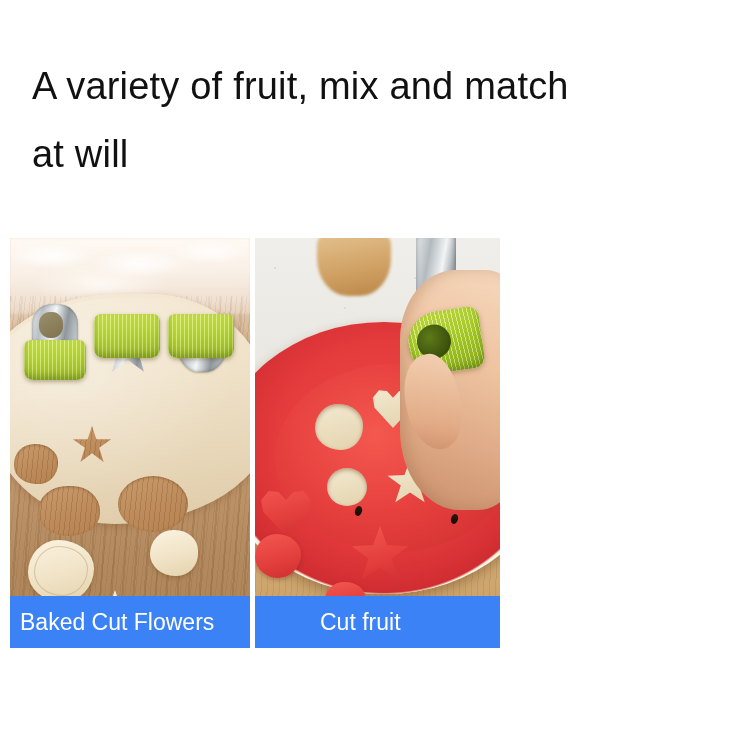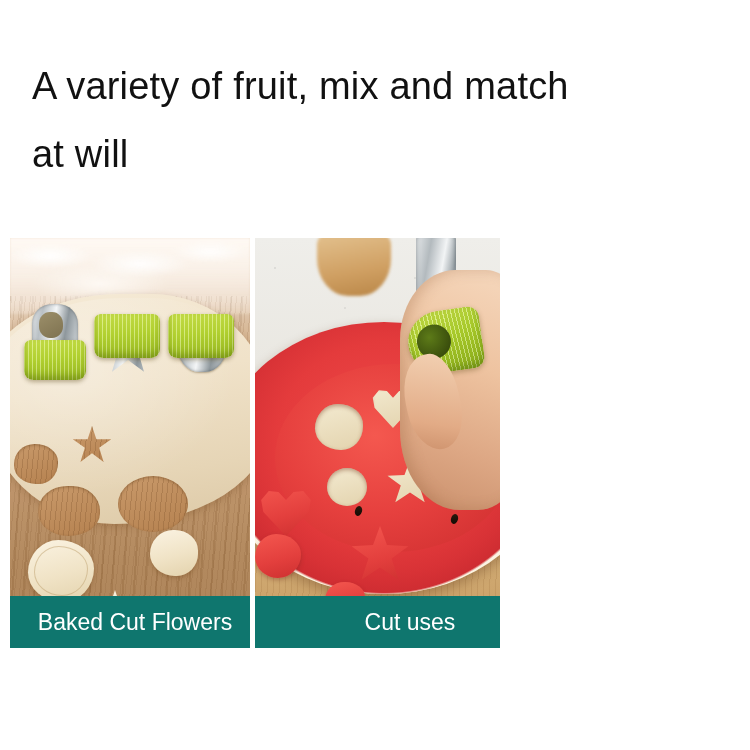--- a/index.html
+++ b/index.html
@@ -54,28 +54,27 @@
     overflow: hidden;
   }
 
   
   .caption {
     position: absolute;
     left: 0;
     bottom: 0;
     width: 100%;
     height: 52px;
-    background: #0f766e;
+    background: #3b82f6;
     color: #ffffff;
     font-size: 23px;
     line-height: 52px;
     white-space: nowrap;
     overflow: hidden;
     box-sizing: border-box;
-    text-align: center;
   }
   .cap-1 { padding-left: 10px; }
   .cap-2 { padding-left: 31px; }
   .cap-3 { padding-left: 65px; }
 
   
   .p1-bg {
     position: absolute; inset: 0;
     background:
       linear-gradient(178deg,
@@ -444,16 +443,16 @@
       <div class="mpiece p3-piece-heart"></div>
       <div class="mpiece p3-piece-blob"></div>
       <div class="mpiece p3-piece-star"></div>
       <div class="mpiece p3-piece-sm"></div>
 
       <div class="p3-steel"></div>
       <div class="p3-hand"></div>
       <div class="p3-cap"></div>
       <div class="p3-thumb"></div>
     </div>
-    <div class="caption cap-3">Cut uses</div>
+    <div class="caption cap-3">Cut fruit</div>
   </div>
 
 </div>
 
 </body></html>

